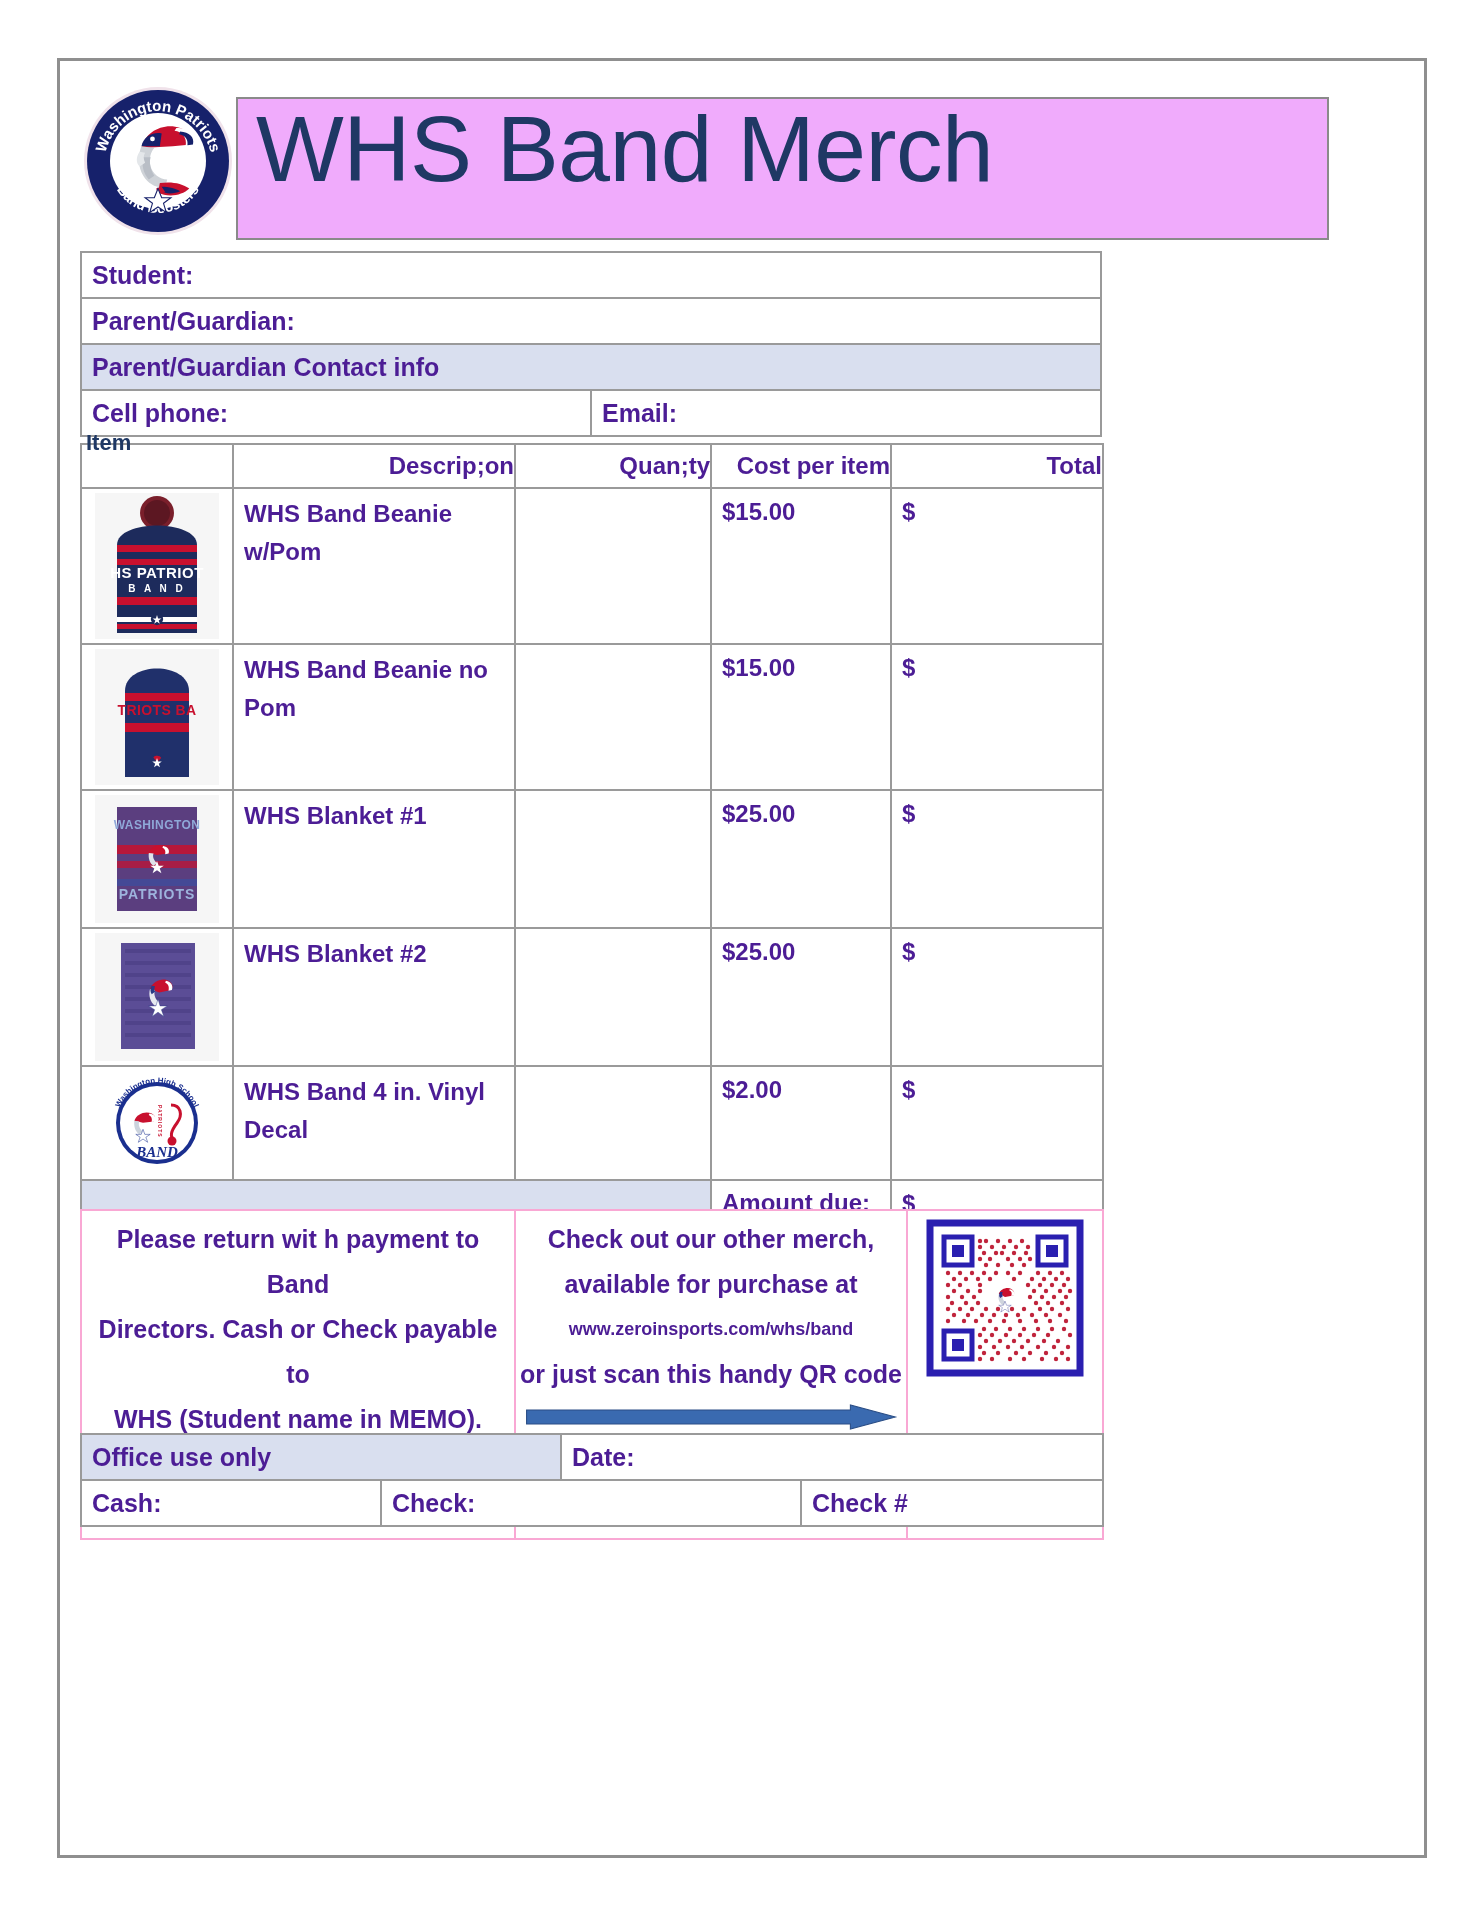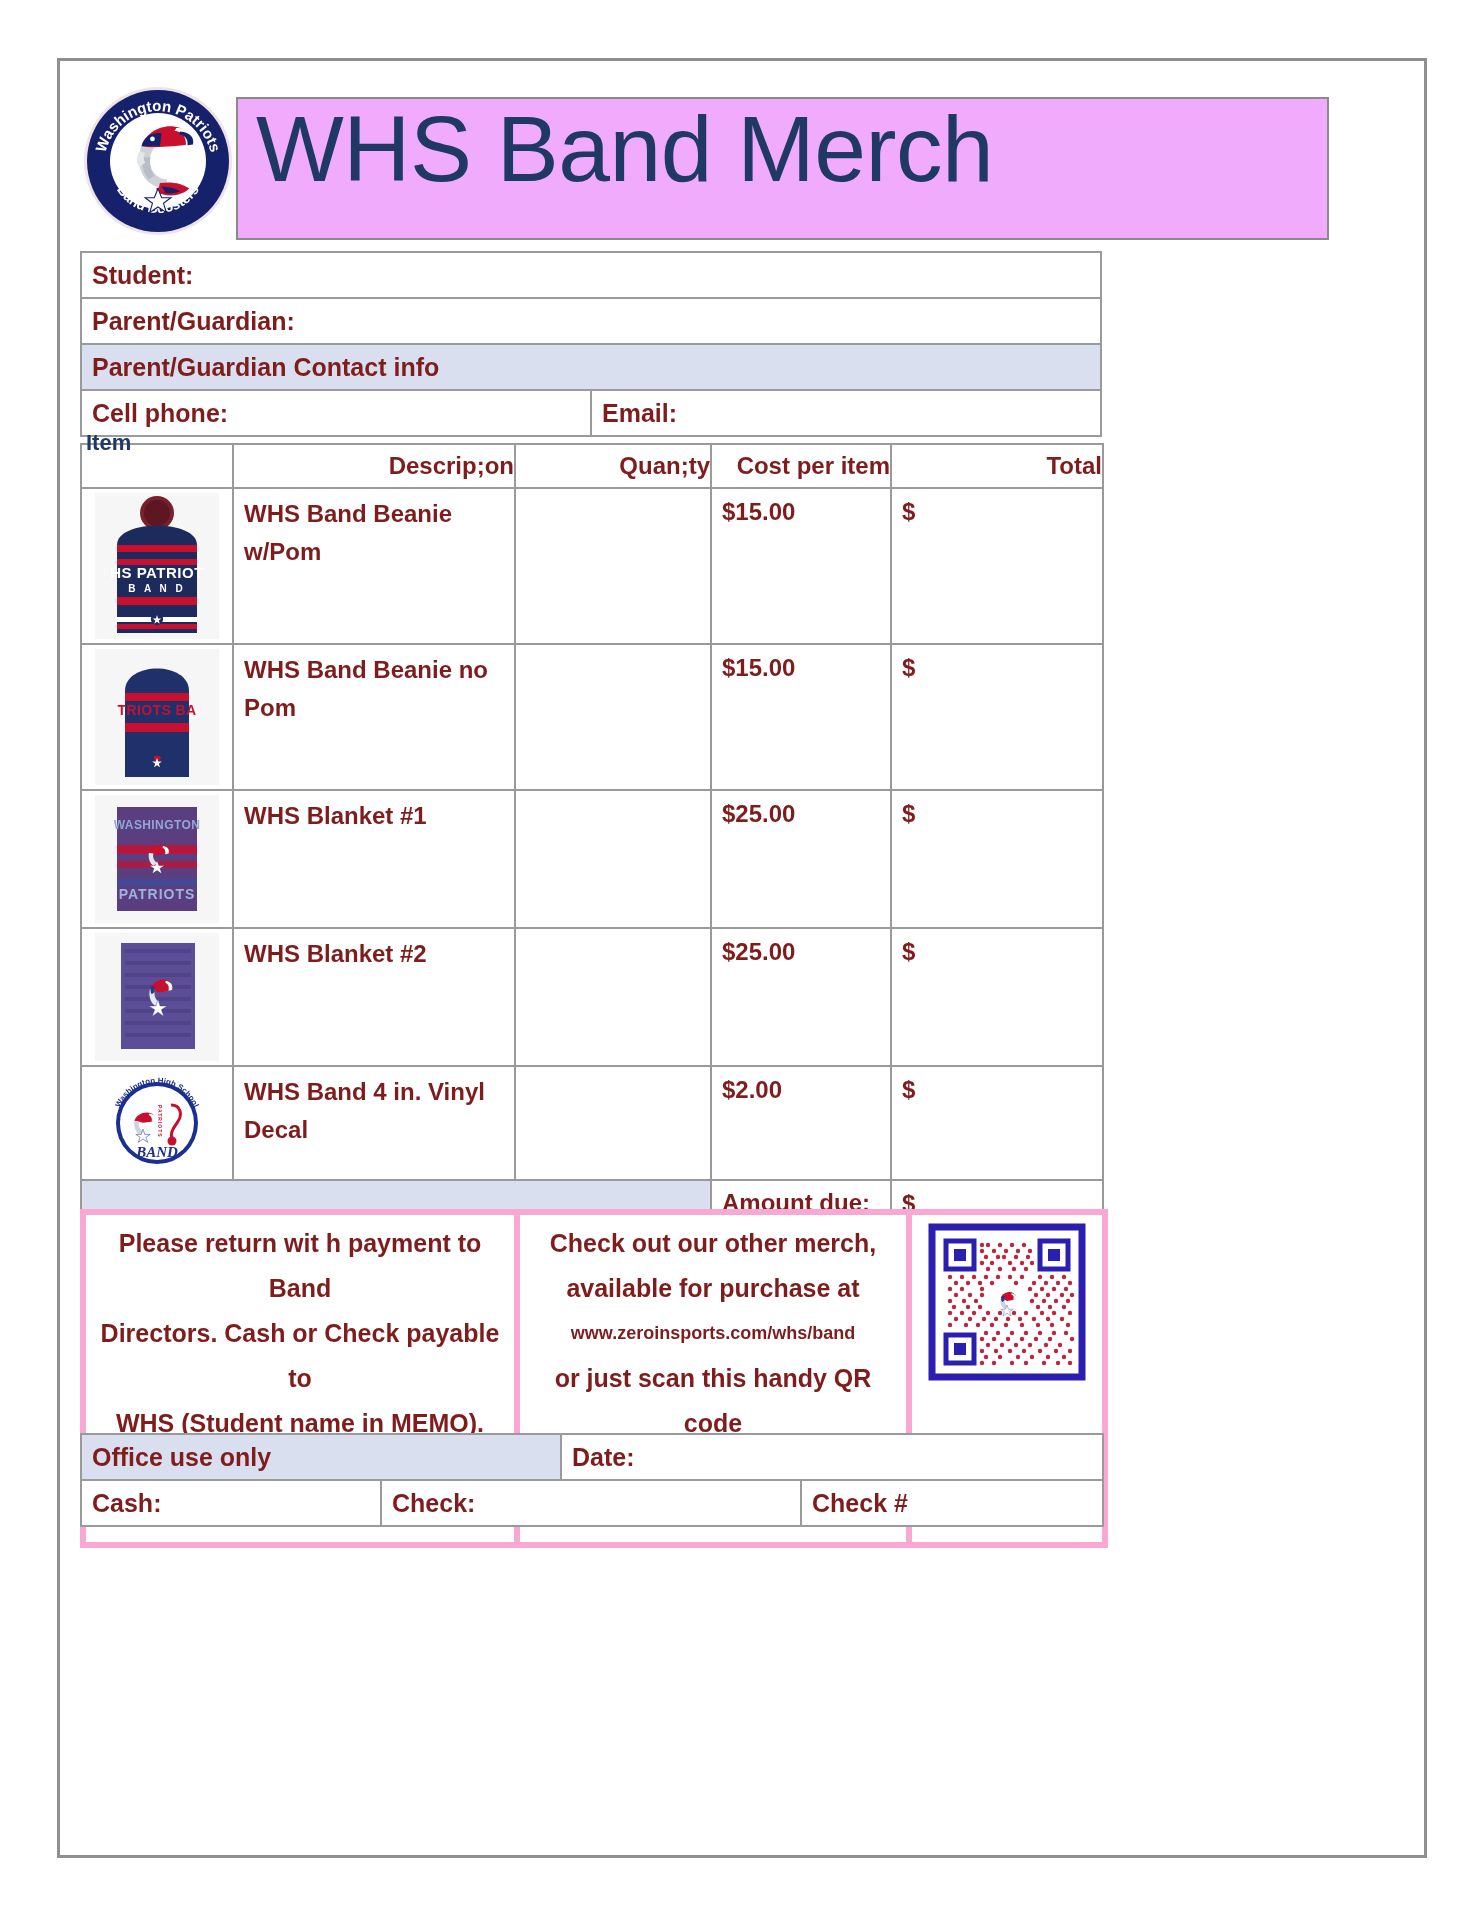--- a/index.html
+++ b/index.html
@@ -34,21 +34,21 @@
     letter-spacing:-0.5px;
     padding-left:18px;
     white-space:nowrap;
     font-family:"Liberation Sans", sans-serif;
   }
 
   
   .tbl{position:absolute;border-collapse:collapse;table-layout:fixed;}
   .tbl td{
     border:2px solid #9a9a9a;
-    color:#7f1d1d;
+    color:#4c1d95;
     font-weight:bold;
     font-size:25px;
     padding:4px 0 4px 10px;
     vertical-align:top;
     background:#ffffff;
     box-sizing:border-box;
   }
   .shade{background:#d9dfef !important;}
 
   
@@ -69,21 +69,21 @@
   }
 
   
   .prod{display:block;margin:0 auto;background:#f4f4f4;}
 
   
   .amt-label{text-align:left;padding-left:10px !important;line-height:36px;}
 
   
   #note-table{left:20px;top:1148px;width:1022px;}
-  #note-table td{border:6px solid #f9a8d4;padding:0;}
+  #note-table td{border:2px solid #f9a8d4;padding:0;}
   .note-left{
     text-align:center;color:#1f3864;font-weight:bold;
     font-size:24px;line-height:45px;padding:6px 8px !important;
   }
   .note-mid{
     text-align:center;color:#b01020;font-weight:bold;
     font-size:24px;line-height:45px;padding:6px 2px !important;
     position:relative;
   }
   .arrow-wrap{display:block;width:100%;height:26px;position:relative;margin-top:2px;}

